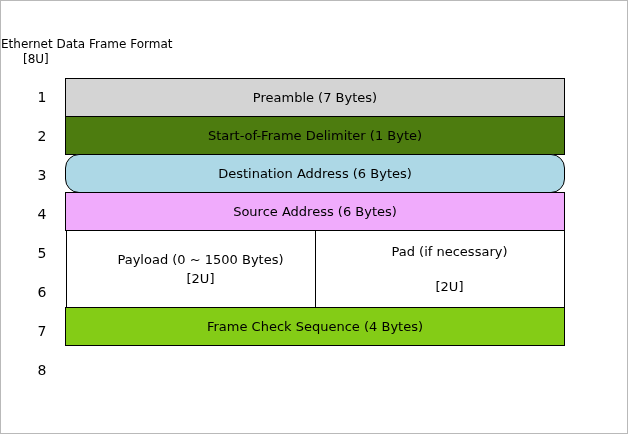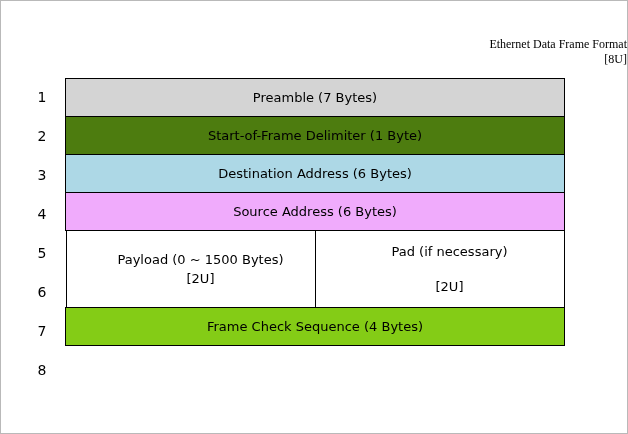--- a/index.html
+++ b/index.html
@@ -16,31 +16,31 @@
     background: #ffffff;
     border: 1px solid #b9b9b9;
     box-shadow: 1px 1px 2px rgba(0,0,0,0.25);
     overflow: hidden;
   }
   .title-block {
     position: absolute;
     top: 36px;
     left: 0;
     width: 100%;
-    text-align: right;
+    text-align: left;
     color: #000000;
-    font-family: Liberation Serif, serif;
   }
   .title {
     font-size: 12px;
     line-height: 15px;
   }
   .subtitle {
     font-size: 12px;
     line-height: 15px;
+    margin-left: 22px;
   }
   .numbers {
     position: absolute;
     top: 77px;
     left: 28px;
     width: 26px;
   }
   .num {
     height: 39px;
     line-height: 39px;
@@ -120,21 +120,21 @@
   <div class="frame-table">
 
     <div class="row first" style="background-color: rgb(212, 212, 212);">
       <span>Preamble (7 Bytes)</span>
     </div>
 
     <div class="row" style="background-color: #4d7c0f;">
       <span>Start-of-Frame Delimiter (1 Byte)</span>
     </div>
 
-    <div class="row" style="background-color: rgb(173, 216, 230);">
+    <div class="row" style="background-color: rgb(173, 216, 230); border-radius: 14px;">
       <span>Destination Address (6 Bytes)</span>
     </div>
 
     <div class="row" style="background-color: #f0abfc;">
       <span>Source Address (6 Bytes)</span>
     </div>
 
 
     <div class="row split">
       <div class="cell left" style="background-color: rgb(255, 255, 255);">

